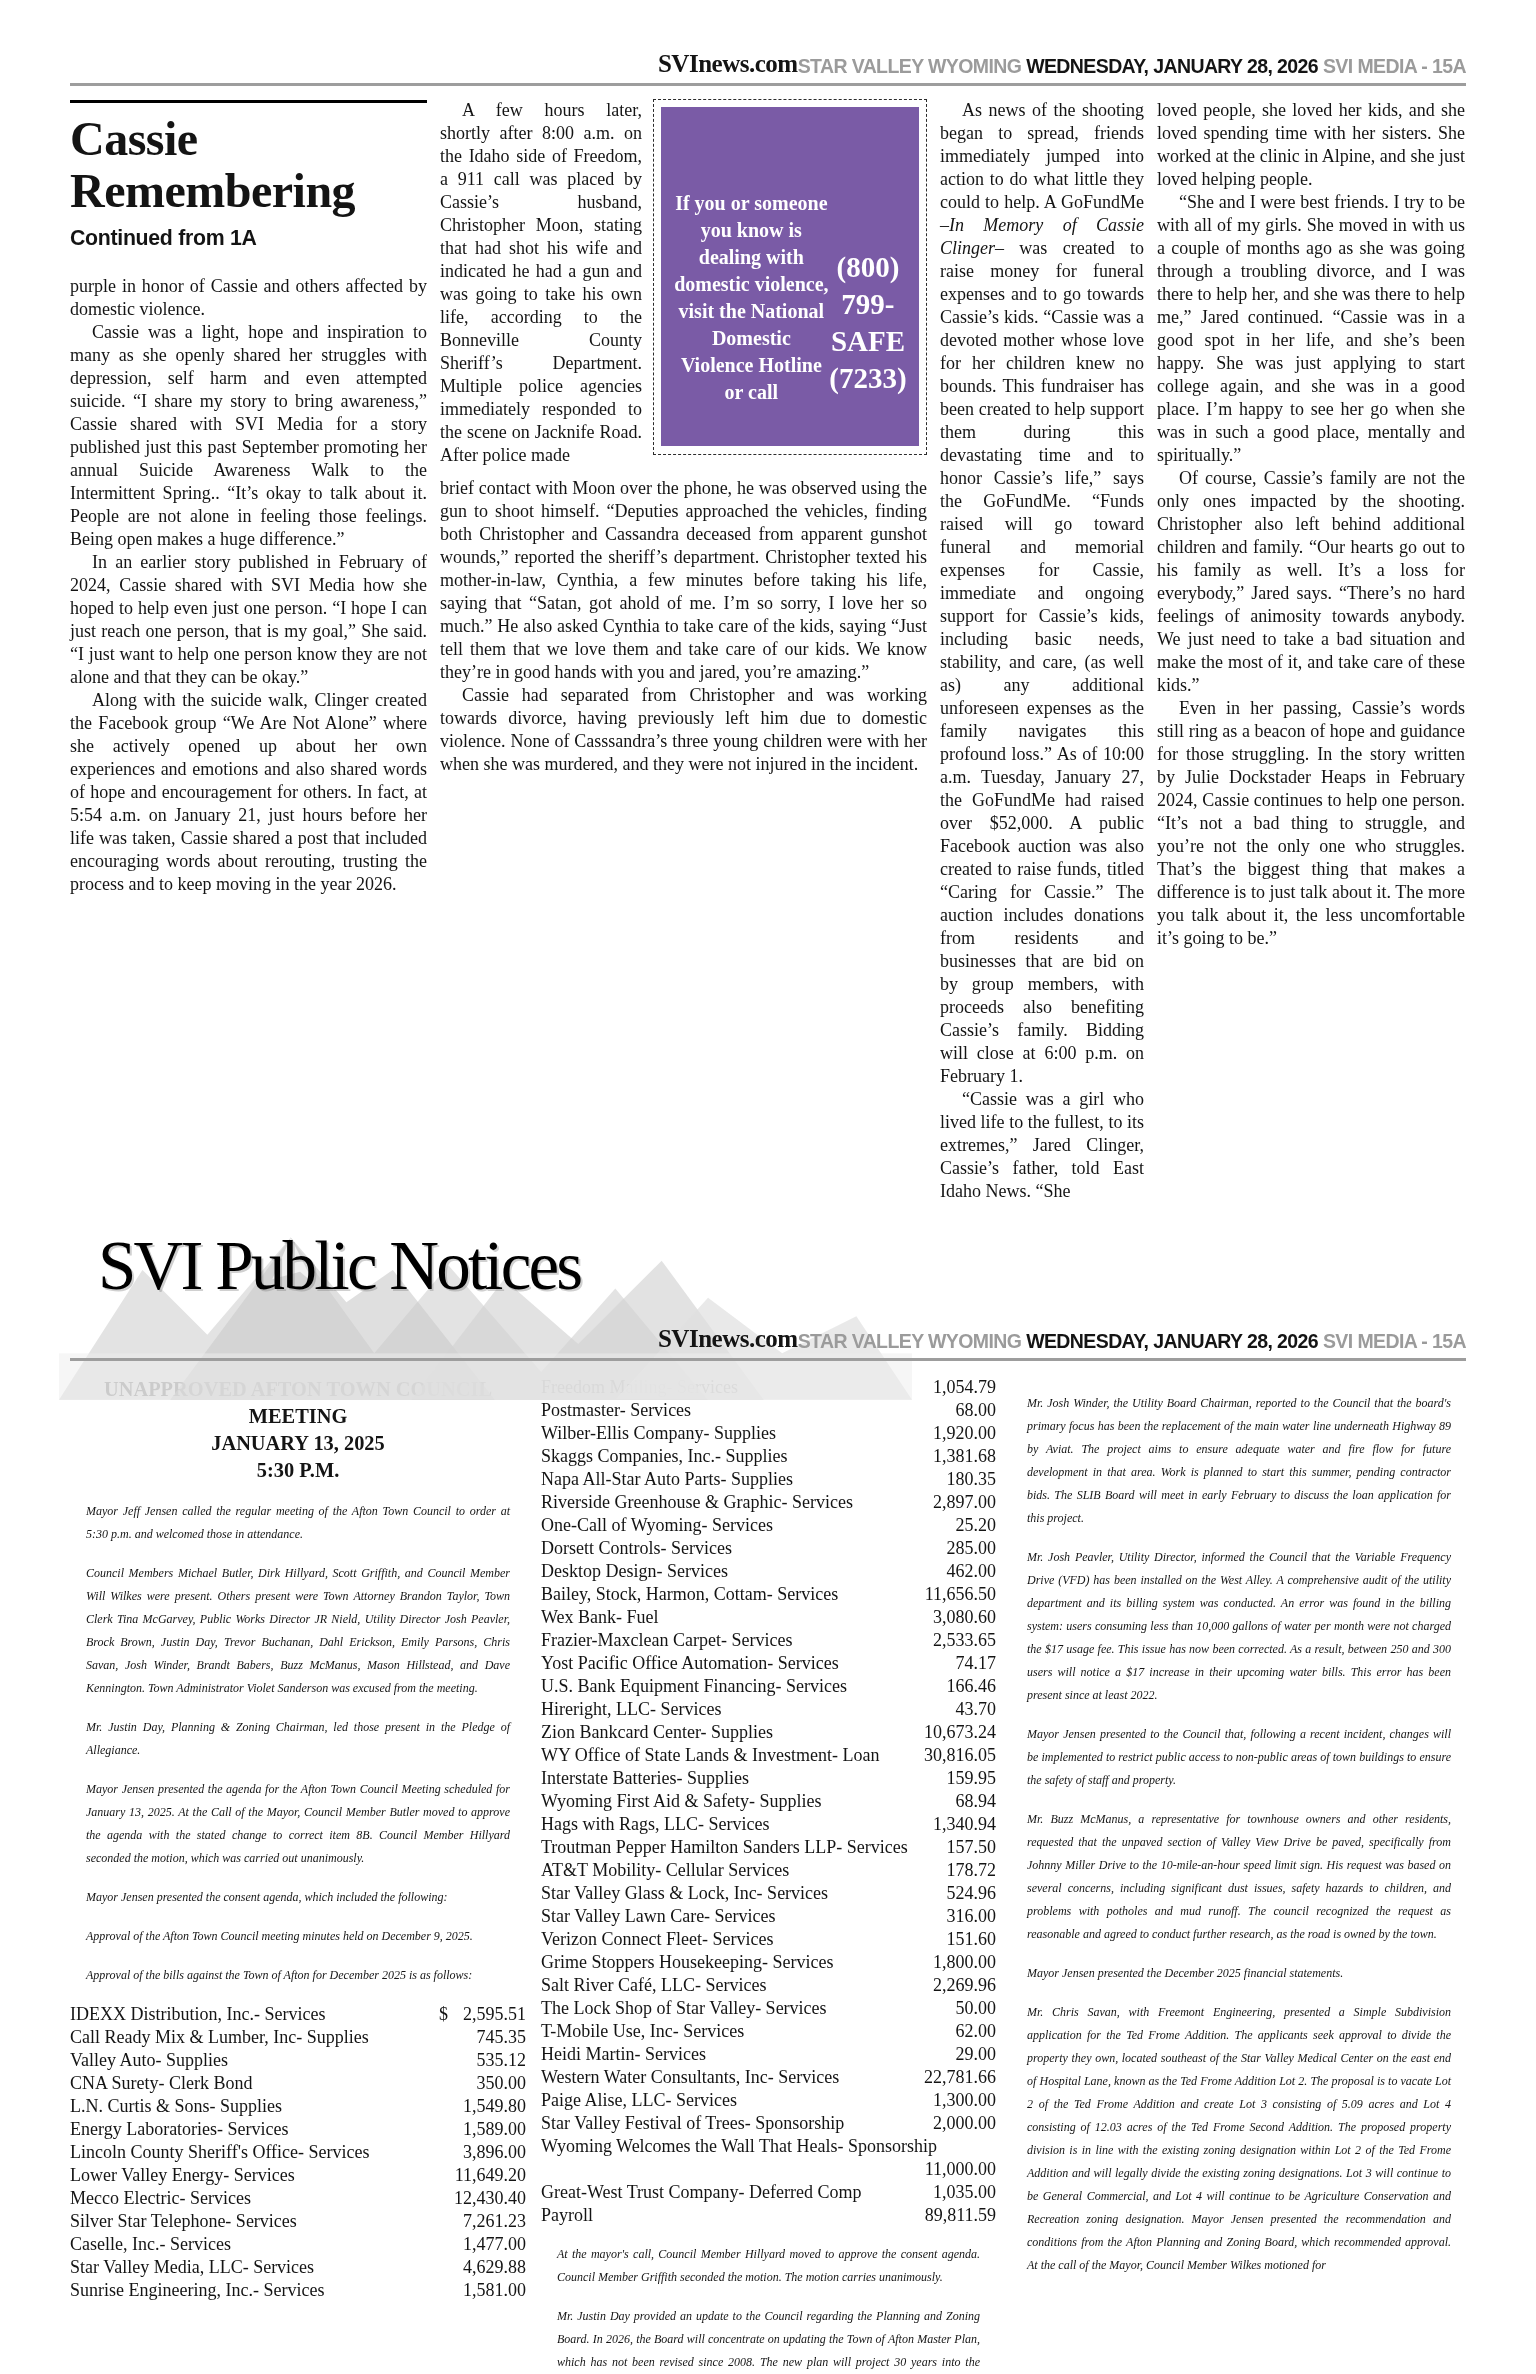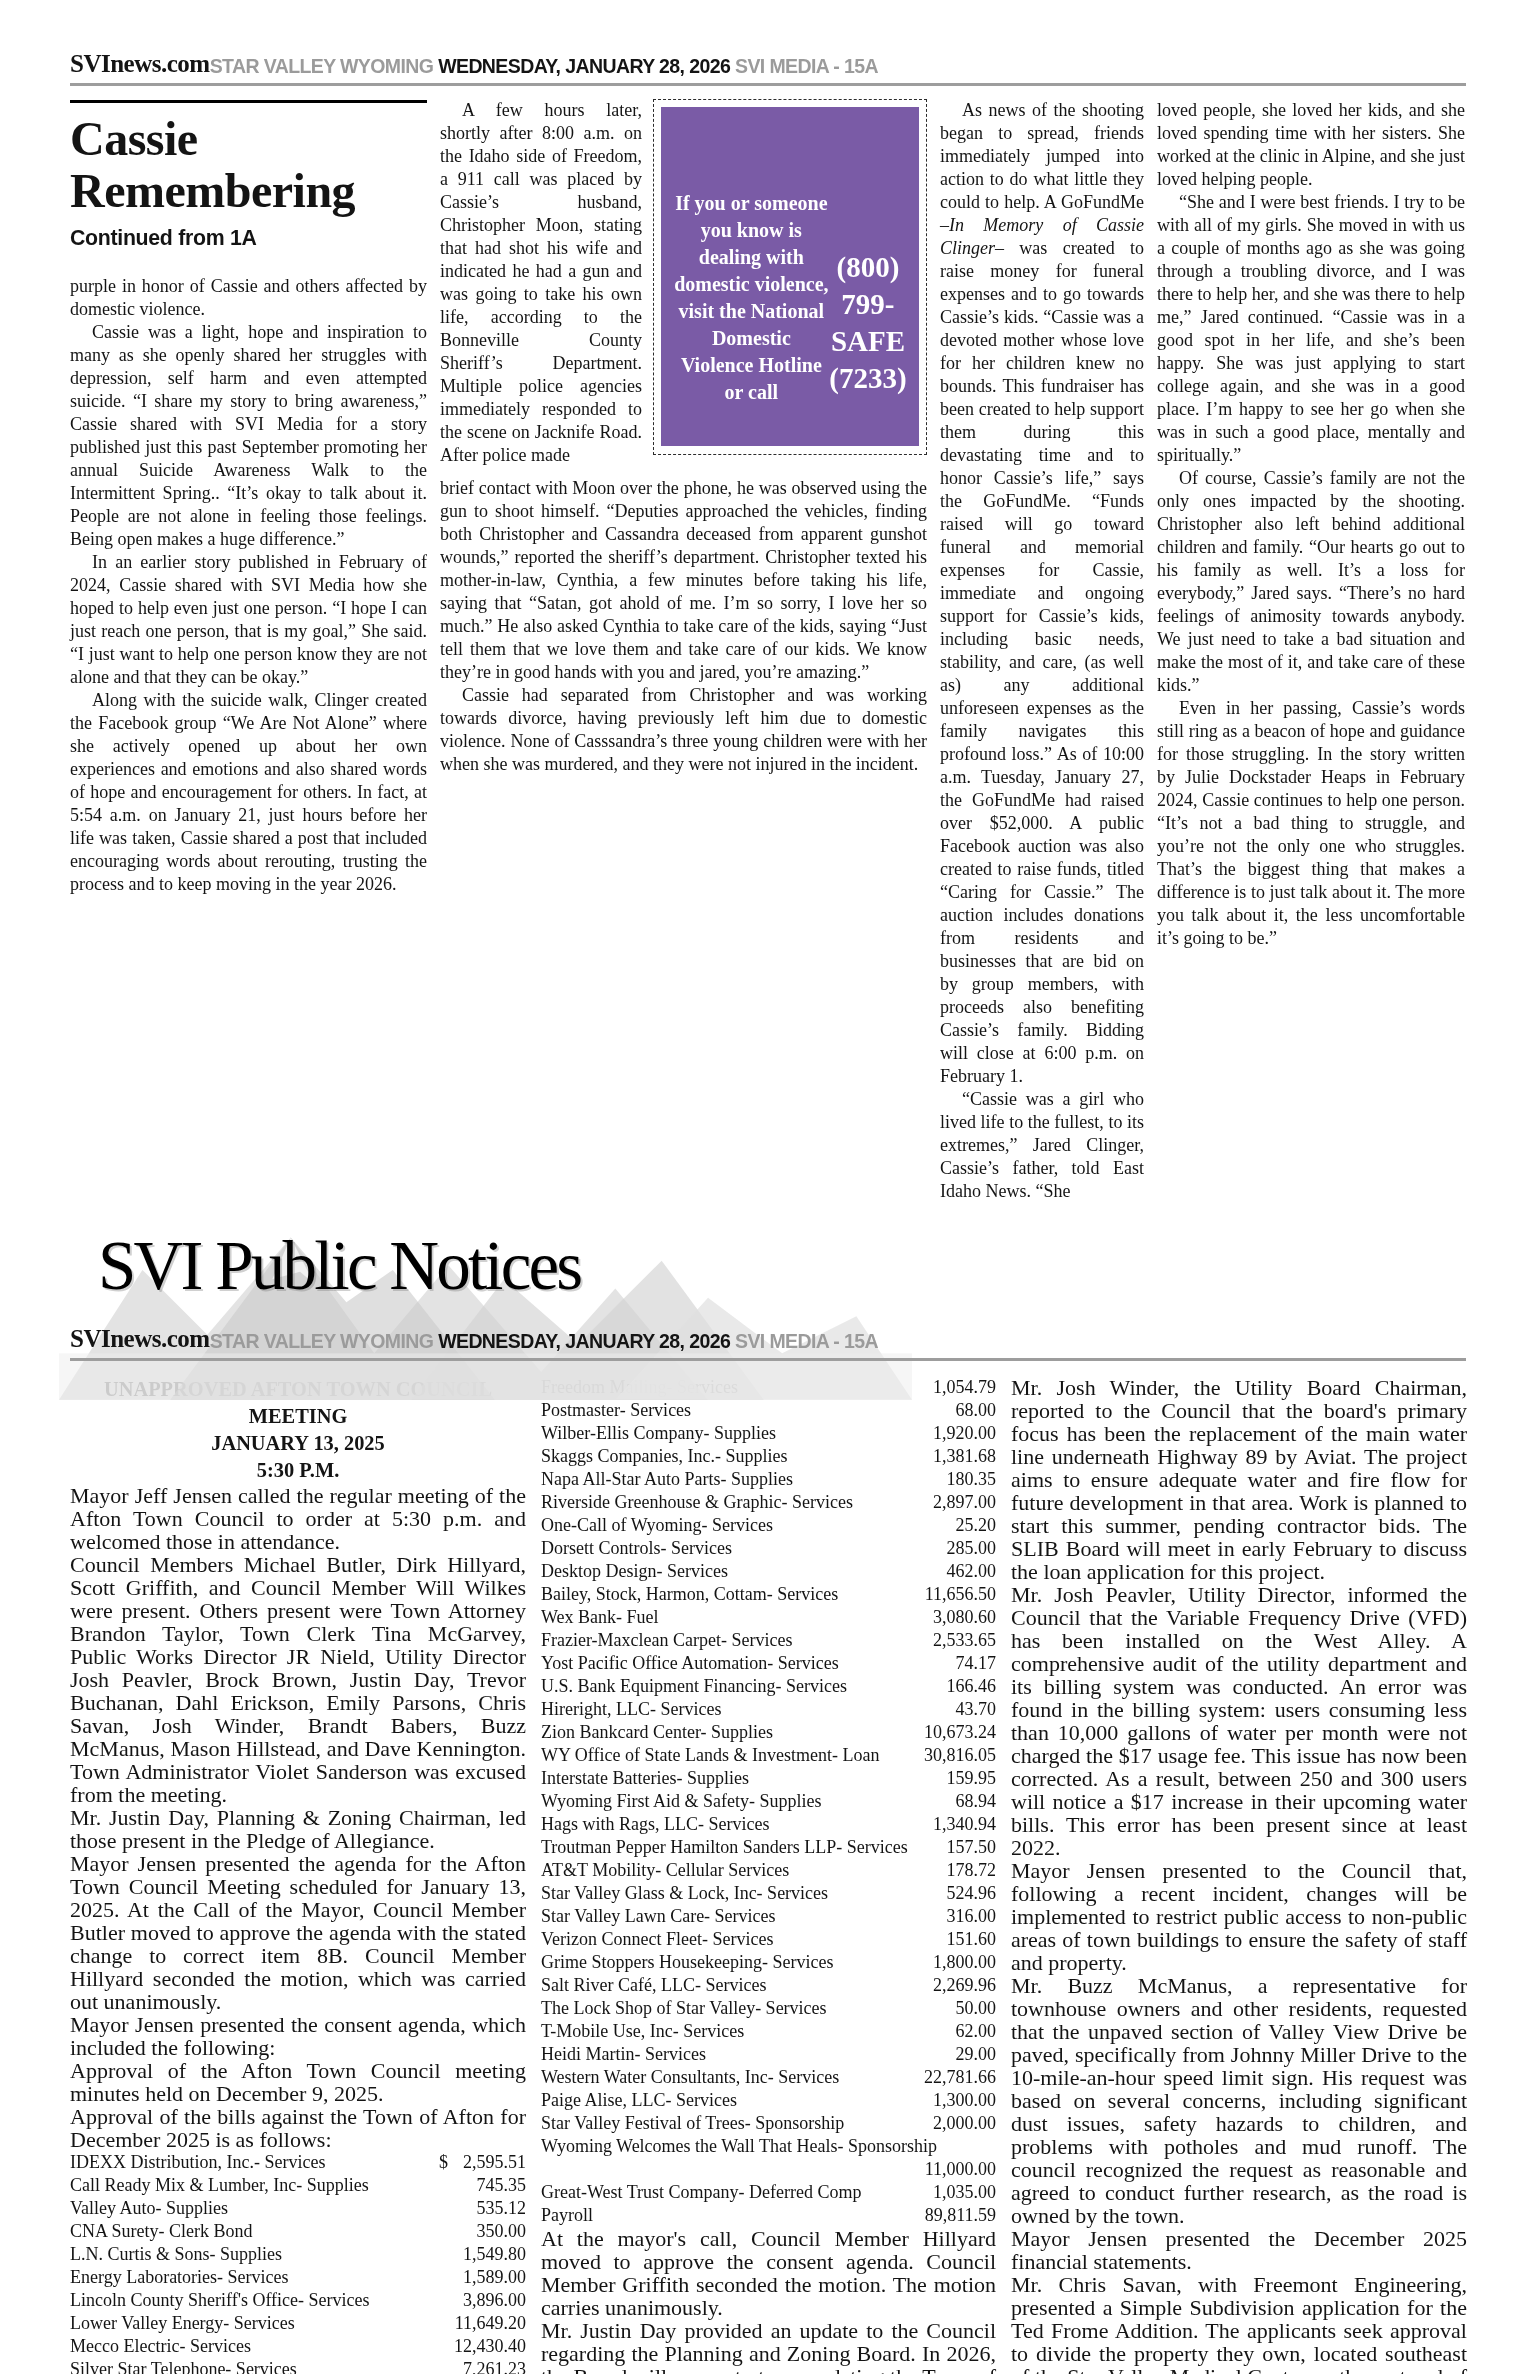--- a/index.html
+++ b/index.html
@@ -8,21 +8,21 @@
     width:1536px;height:2375px;
     box-sizing:border-box;
     padding:50px 70px 0 70px;
     font-family:"Liberation Serif", serif;
     color:#141414;
     overflow:hidden;
     background:#ffffff;
   }
   
   .masthead{
-    display:flex;justify-content:flex-start;align-items:flex-end;
+    display:flex;justify-content:flex-end;align-items:flex-end;
     border-bottom:3.7px solid #9d9d9d;
     padding-bottom:4.6px;
   }
   .masthead .site{
     font-weight:700;font-size:25px;letter-spacing:-0.5px;
   }
   .masthead .right{
     font-family:"Liberation Sans", sans-serif;
     font-size:19.5px;font-weight:700;letter-spacing:-0.6px;
     white-space:nowrap;
@@ -68,21 +68,21 @@
     line-height:91px;margin:0 0 0 28px;color:#000000;
     text-shadow:1.9px 1.9px 0 rgba(120,120,120,0.35);
   }
   .banner .masthead{position:relative;z-index:1;margin-top:13px;}
   
   .notices{display:flex;gap:15px;margin-top:15px;}
   .nA{width:456px;flex:none;}
   .nB{width:455px;flex:none;}
   .nC{width:456px;flex:none;}
   .notices p{
-    font-size:22px;line-height:23px;text-align:justify;margin:0;text-indent:0;
+    font-size:12px;line-height:23px;text-align:justify;margin:16px;text-indent:0;font-style:italic;
   }
   .notice-head-line{
     text-align:center;font-weight:700;font-size:20.4px;line-height:27px;
   }
   .bill{display:flex;font-size:18px;line-height:23px;}
   .bill-name{flex:1;padding-right:5.6px;}
   .bill-pre{margin-right:15px;white-space:nowrap;}
   .bill-amt{text-align:right;white-space:nowrap;}
 </style>
 </head>

